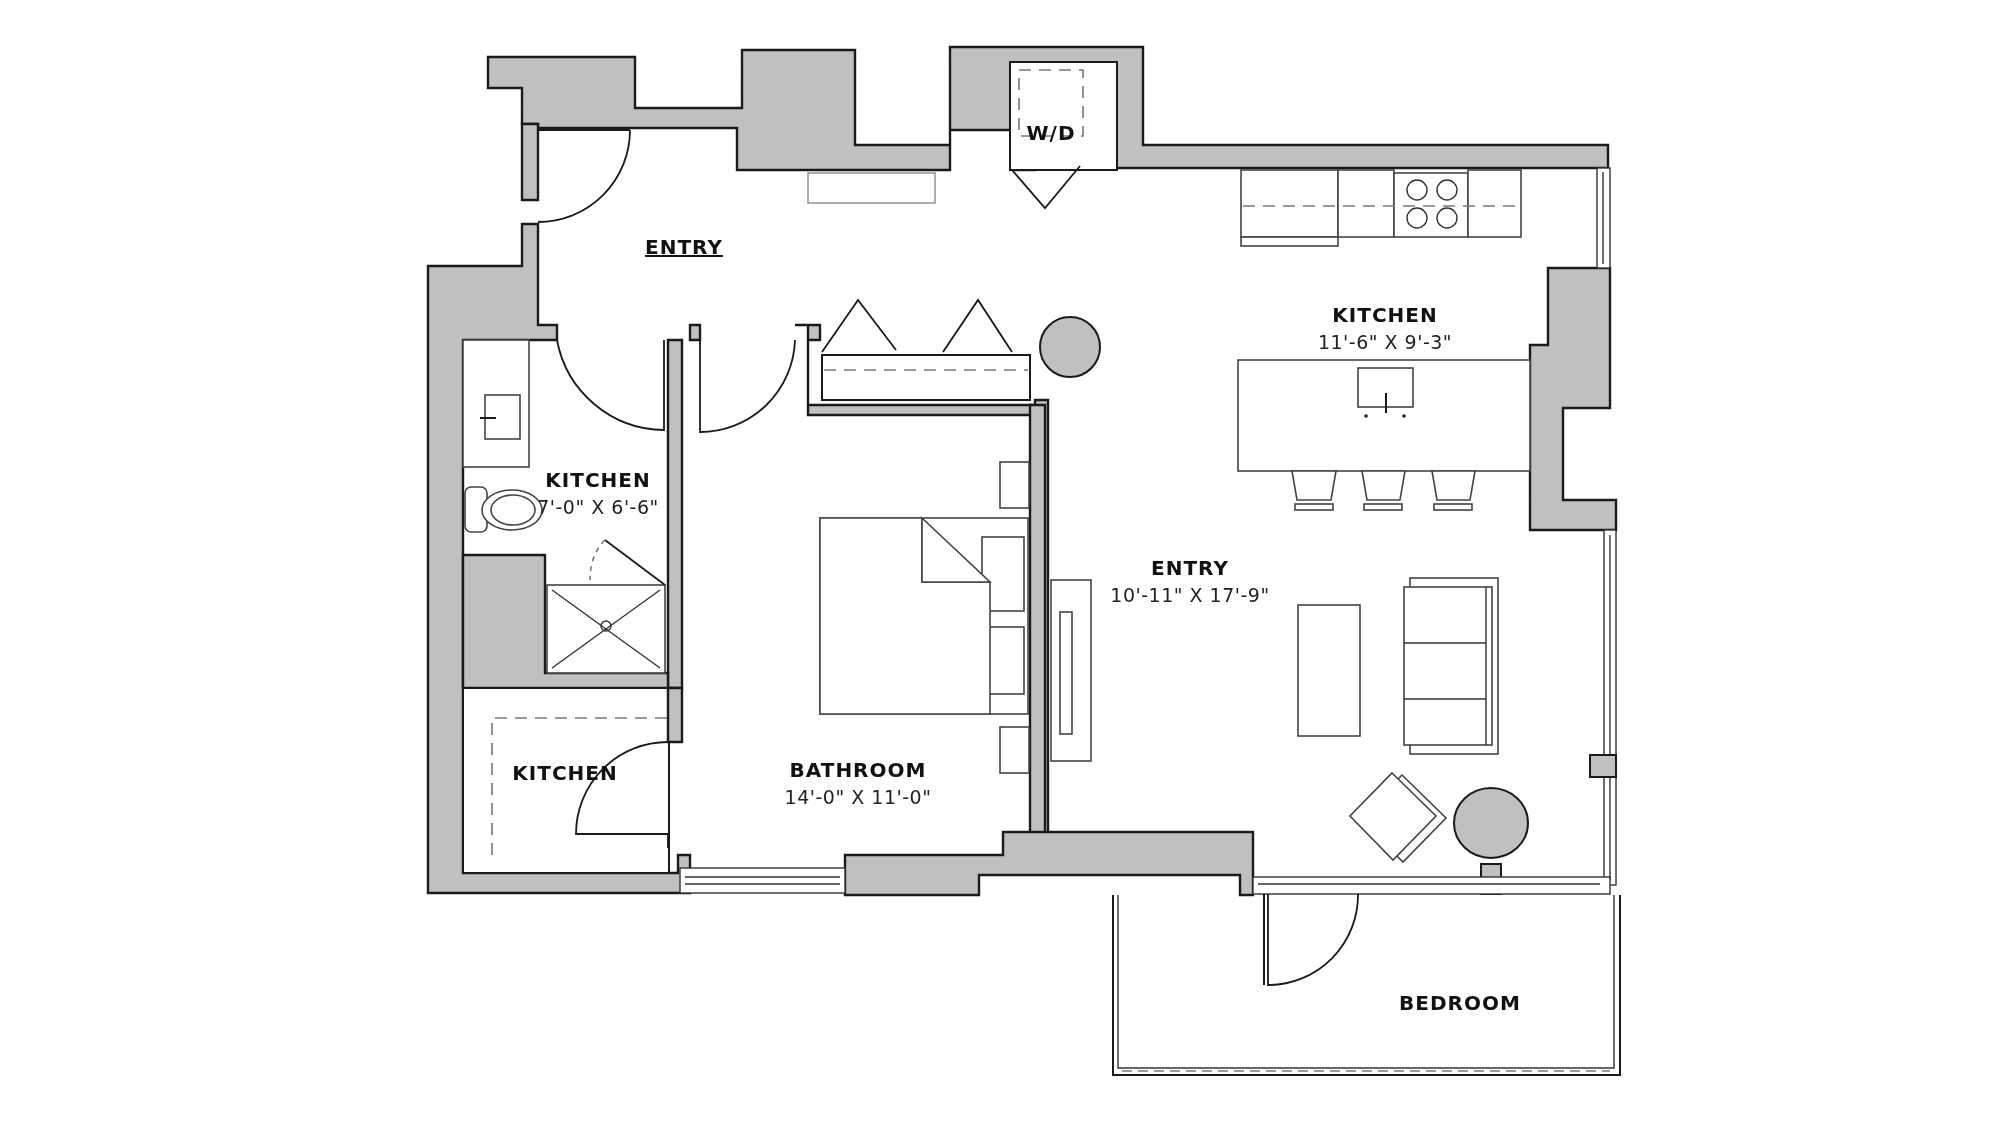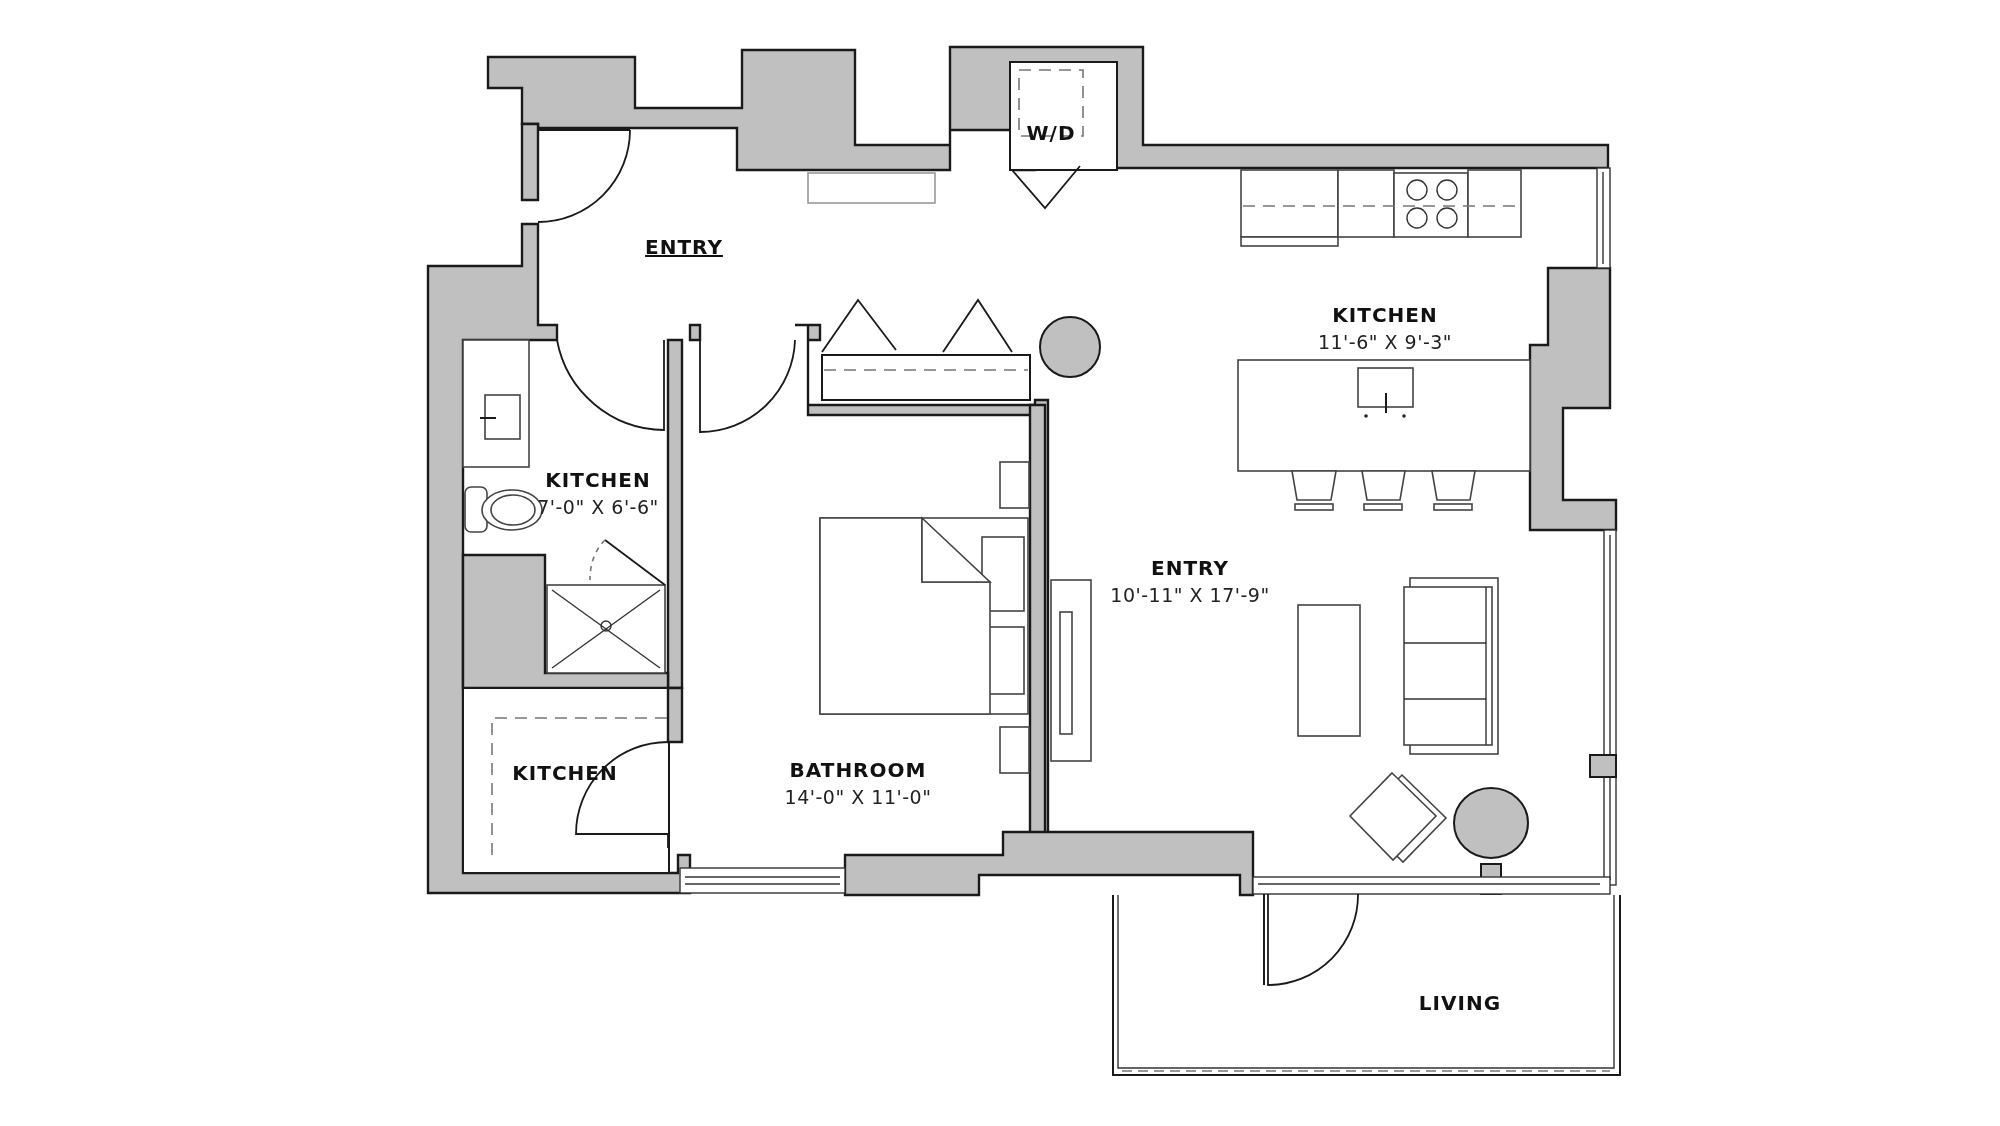--- a/index.html
+++ b/index.html
@@ -194,14 +194,14 @@
   <span class="name">BATHROOM</span>
   <span class="dim">14'-0" X 11'-0"</span>
 </div>
 
 <div class="lbl" style="left:1190px; top:528px;">
   <span class="name">ENTRY</span>
   <span class="dim">10'-11" X 17'-9"</span>
 </div>
 
 <div class="lbl" style="left:1460px; top:963px;">
-  <span class="name">LIVING</span>
+  <span class="name">BEDROOM</span>
 </div>
 
 </body></html>

